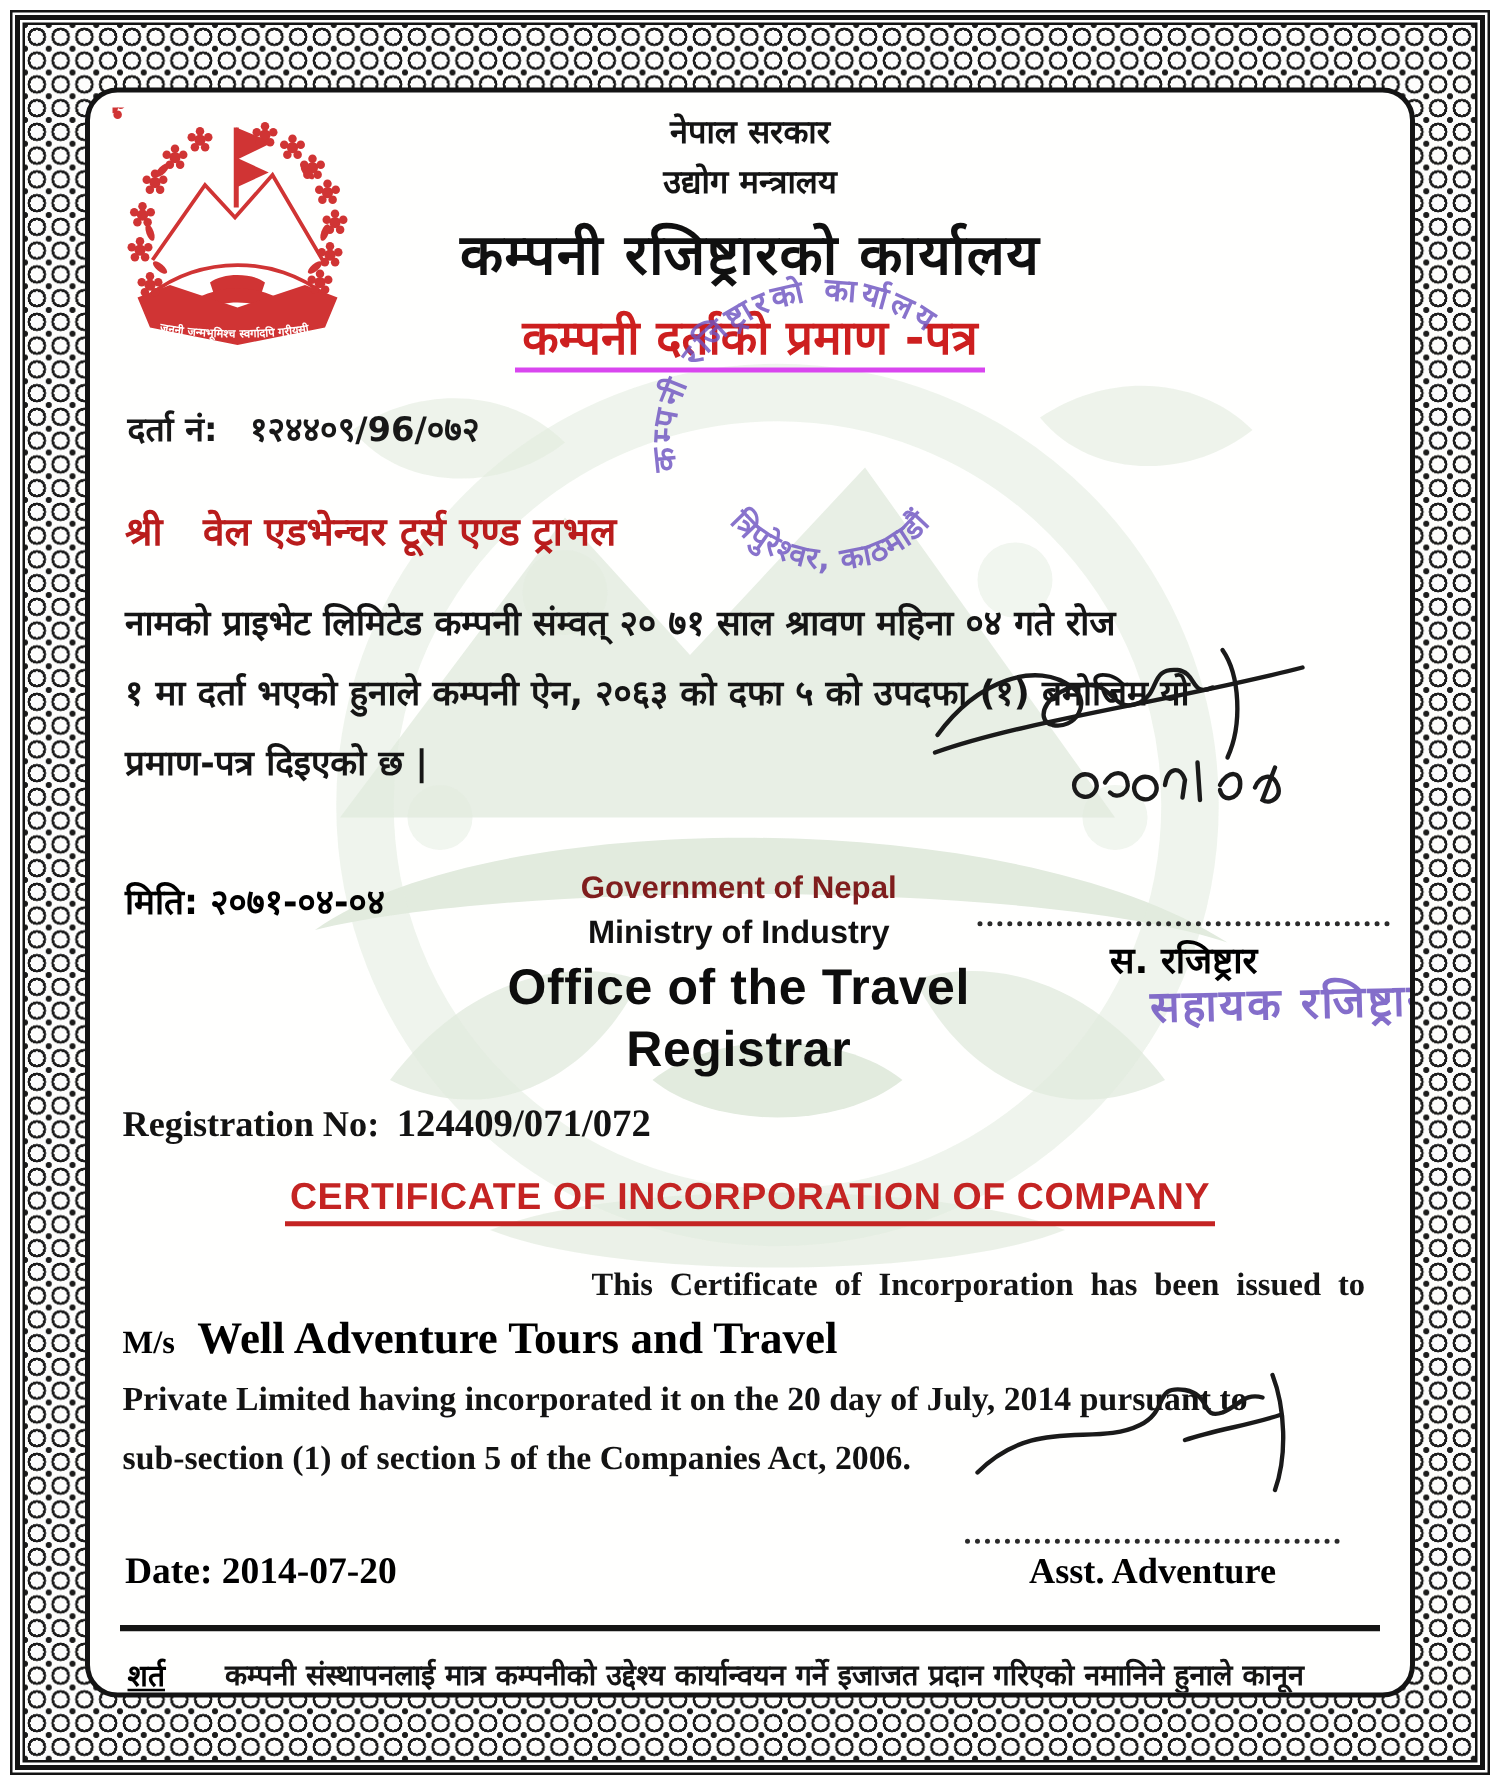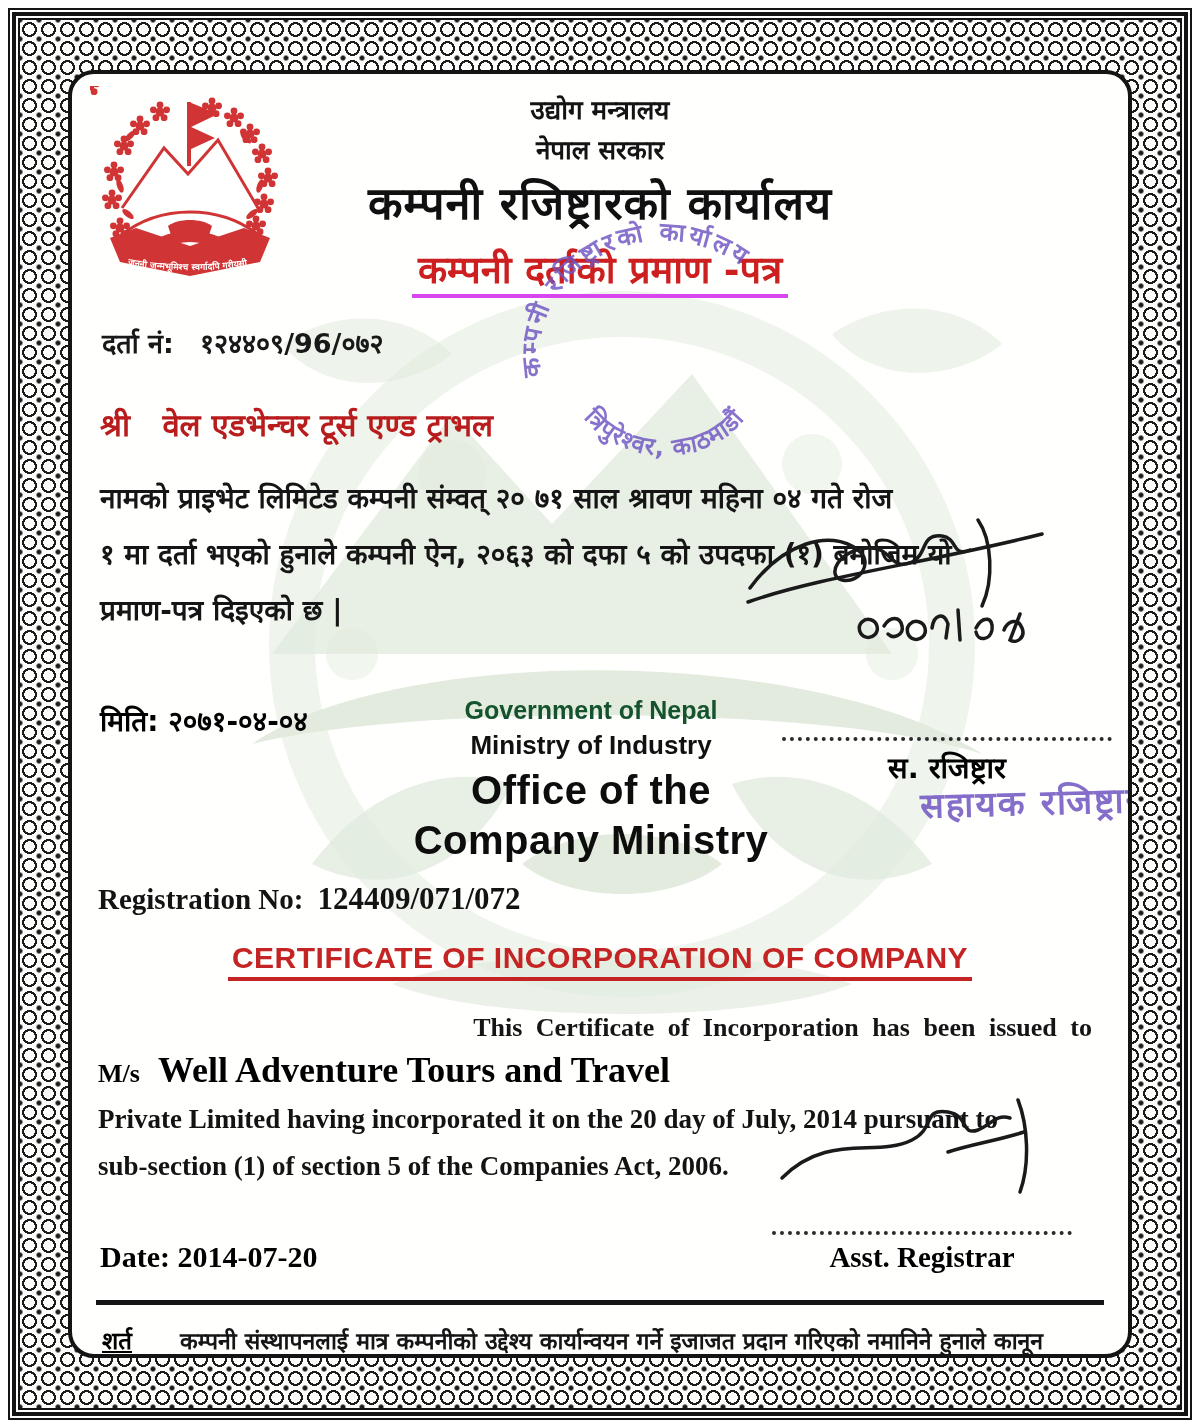--- a/index.html
+++ b/index.html
@@ -35,21 +35,21 @@
   .h-certnp{font-size:38px;font-weight:bold;line-height:52px;margin-top:8px;}
   .h-certnp span{color:#cd1f1f;border-bottom:4px solid #d946ef;padding:0 6px 2px 6px;}
   .row-regnp{margin:28px 0 0 14px;font-size:27px;font-weight:bold;color:#181818;}
   .row-regnp .val{margin-left:26px;}
   .row-shree{margin:42px 0 0 12px;font-size:31px;font-weight:bold;color:#b91c1c;}
   .para-np{margin:26px 0 0 12px;font-size:28px;font-weight:bold;line-height:56px;color:#151515;width:1010px;}
   
   .mid{display:flex;margin-top:34px;align-items:flex-start;justify-content:flex-end;}
   .mid-left{width:300px;font-size:28px;font-weight:bold;margin-left:12px;margin-top:28px;white-space:nowrap;}
   .mid-center{flex:1;text-align:center;font-family:"Liberation Sans","DejaVu Sans",sans-serif;margin-top:22px;}
-  .en-govt{font-size:25px;font-weight:bold;line-height:30px;color:#14532d;}
+  .en-govt{font-size:25px;font-weight:bold;line-height:30px;color:#7f1d1d;}
   .en-min{font-size:26px;font-weight:bold;line-height:40px;color:#111;}
   .en-office{font-size:40px;font-weight:bold;line-height:50px;color:#0d0d0d;letter-spacing:.5px;}
   .mid-right{width:330px;position:relative;padding-top:64px;}
   .dotline{border-bottom:4px dotted #2a2a2a;width:330px;}
   .sa-registrar{font-size:29px;font-weight:bold;text-align:center;margin-top:6px;}
   
   .row-regen{margin:16px 0 0 10px;font-size:29px;font-weight:bold;color:#131313;}
   .row-regen .val{margin-left:14px;font-size:31px;}
   .cert-title-en{
     margin-top:24px;text-align:center;
@@ -194,22 +194,22 @@
       <path d="M10 86 C56 40 104 66 140 48 C164 36 150 16 176 20 C198 24 188 44 206 38 C220 32 224 22 238 26"></path>
       <path d="M246 8 C256 34 258 72 248 100"></path>
       <path d="M176 60 C200 52 228 48 252 40"></path>
     </g>
   </svg>
 
   <div class="asst-stamp">सहायक रजिष्ट्रार</div>
 
   <div class="layer">
 
+    <div class="c np h-govt">नेपाल सरकार</div>
     <div class="c np h-min">उद्योग मन्त्रालय</div>
-    <div class="c np h-govt">नेपाल सरकार</div>
     <div class="c np h-office">कम्पनी रजिष्ट्रारको कार्यालय</div>
     <div class="c np h-certnp"><span>कम्पनी दर्ताको प्रमाण -पत्र</span></div>
 
     <div class="row-regnp np">
       <span>दर्ता नं:</span><span class="val">१२४४०९/96/०७२</span>
     </div>
 
     <div class="row-shree np">
       <span>श्री</span>&nbsp;&nbsp;&nbsp;<span>वेल एडभेन्चर टूर्स एण्ड ट्राभल</span>
     </div>
@@ -221,21 +221,21 @@
     </div>
 
     <div class="mid">
       <div class="mid-left np">
         <span>मिति:</span>
         <span>२०७१-०४-०४</span>
       </div>
       <div class="mid-center">
         <div class="en-govt">Government of Nepal</div>
         <div class="en-min">Ministry of Industry</div>
-        <div class="en-office">Office of the Company Ministry</div>
+        <div class="en-office">Office of the Travel Registrar</div>
       </div>
       <div class="mid-right">
         <div class="dotline"></div>
         <div class="sa-registrar np">स. रजिष्ट्रार</div>
       </div>
     </div>
 
     <div class="row-regen">
       <span>Registration No:</span><span class="val">124409/071/072</span>
     </div>
@@ -252,21 +252,21 @@
     <div class="en-line">sub-section (1) of section 5 of the Companies Act, 2006.</div>
 
     <div class="daterow">
       <div class="date-left">
         <span>Date:</span>
         <span>2014-07-20</span>
       </div>
       <div class="date-spacer"></div>
       <div class="date-right">
         <div class="dotline" style="width:300px;"></div>
-        <div class="asst-reg">Asst. Registrar</div>
+        <div class="asst-reg">Asst. Adventure</div>
       </div>
     </div>
 
     <div class="rule"></div>
     <div class="terms np">
       <div class="terms-label">शर्त</div>
       <div class="terms-body">कम्पनी संस्थापनलाई मात्र कम्पनीको उद्देश्य कार्यान्वयन गर्ने इजाजत प्रदान गरिएको नमानिने हुनाले कानून अनुसार लिनुपर्ने अनुमति सम्बन्धित निकायबाट लिएर मात्र कम्पनीको उद्देश्य अनुसार कारोबार गर्नु पर्नेछ ।</div>
     </div>
   </div>
 

